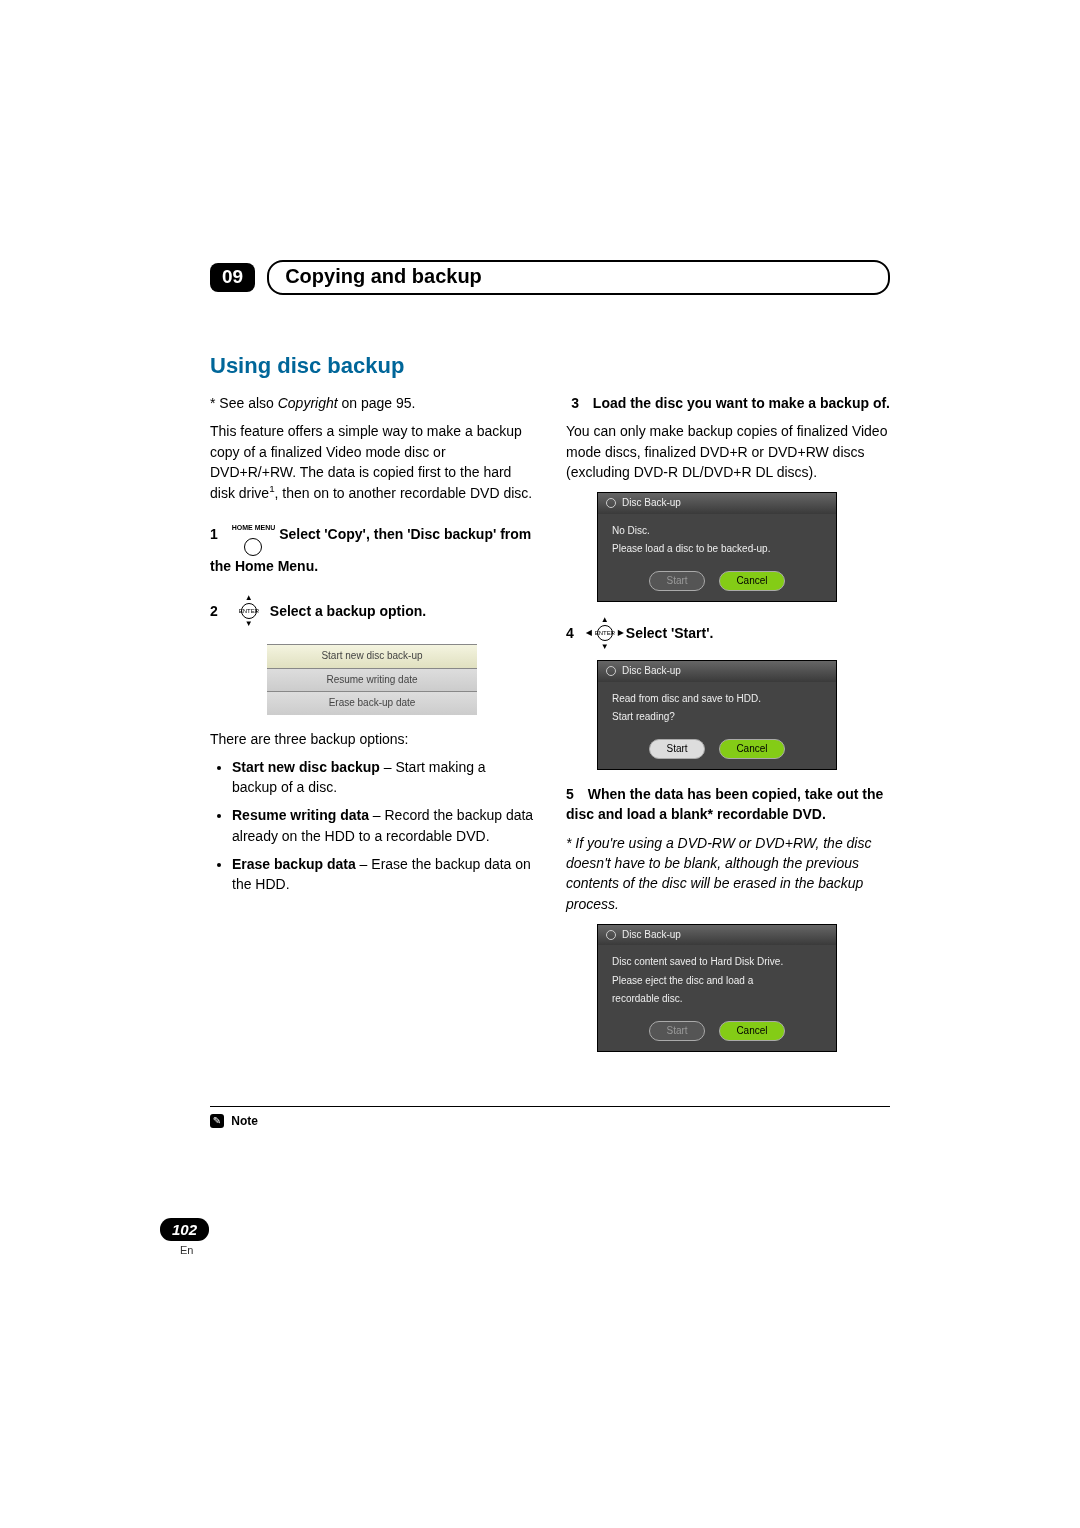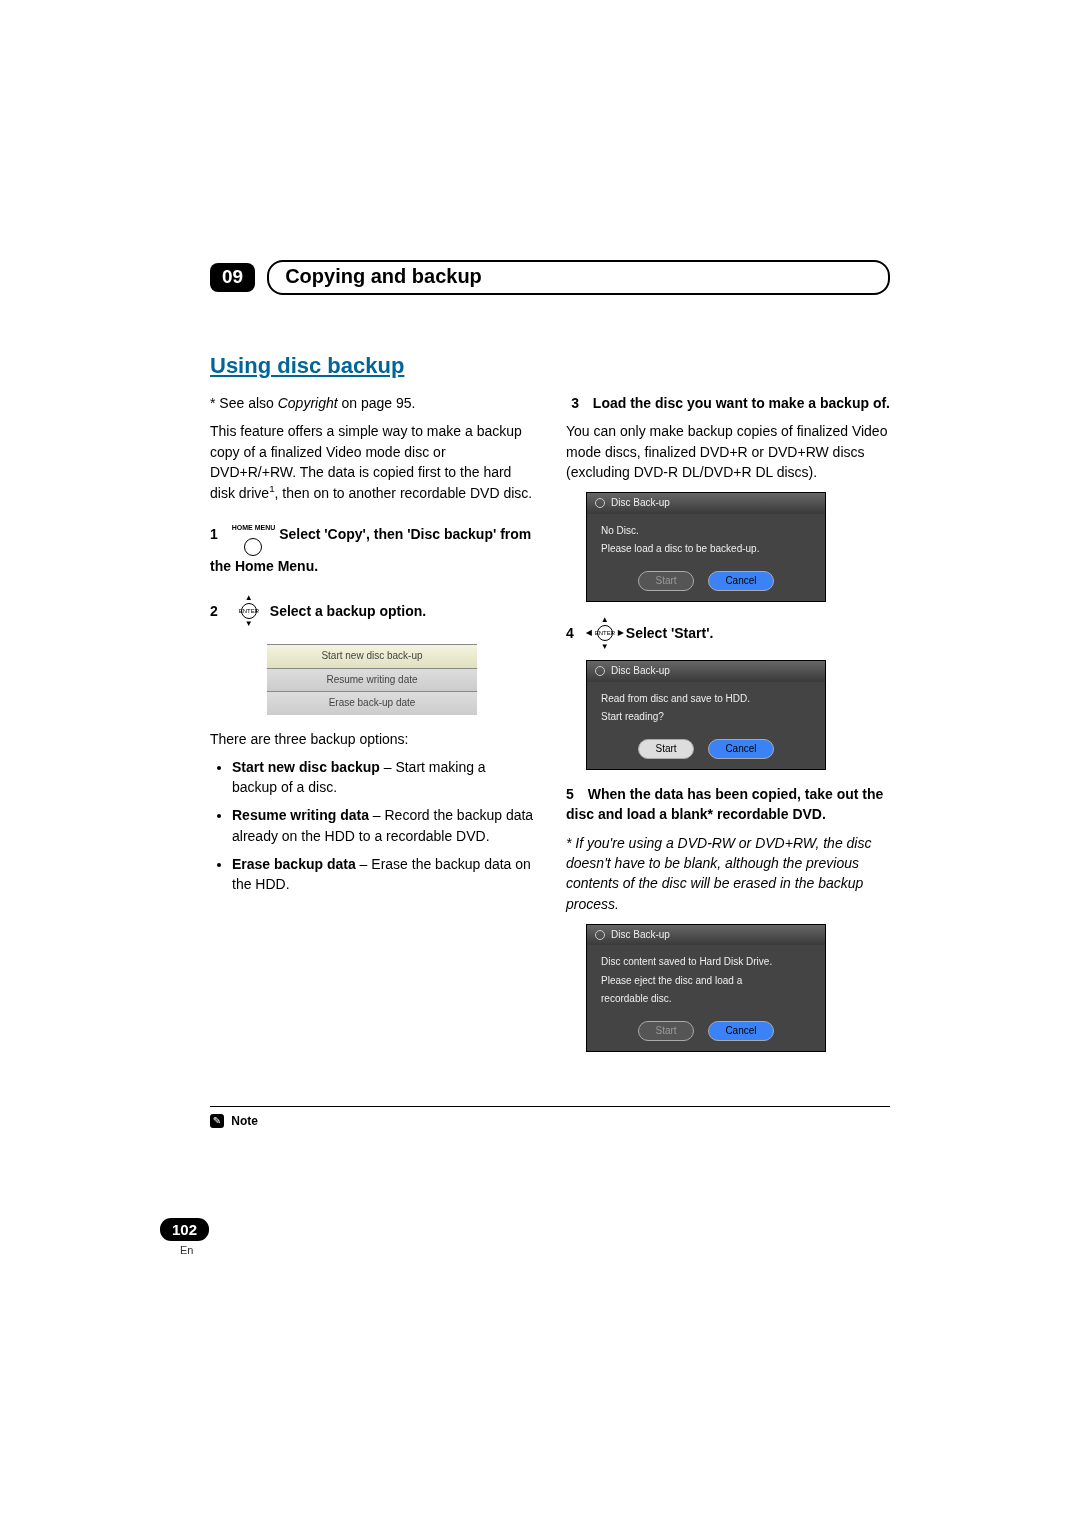--- a/index.html
+++ b/index.html
@@ -21,21 +21,21 @@
   .chapter-badge {
     background: #000; color: #fff; font-weight: bold;
     border-radius: 8px; padding: 3px 12px 4px; font-size: 19px;
   }
   .chapter-title-pill {
     flex: 1; border: 2px solid #000; border-radius: 16px;
     padding: 3px 16px 5px; font-size: 20px; font-weight: bold;
   }
   .section-heading {
     color: #006699; font-size: 22px; font-weight: bold;
-    margin-top: 58px; margin-bottom: 14px; text-decoration: underline;
+    margin-top: 58px; margin-bottom: 14px;
   }
   .cols { display: flex; gap: 32px; margin-top: 0; }
   .col { width: 50%; font-size: 14px; line-height: 1.45; }
   .col p { margin-bottom: 8px; }
   .bold { font-weight: bold; }
   .italic { font-style: italic; }
   .step-row { margin-top: 12px; margin-bottom: 6px; }
   .step-num { font-weight: bold; margin-right: 10px; }
   .micro-label { font-size: 7px; font-weight: bold; display: inline-block; }
   .circle-icon {
@@ -52,37 +52,37 @@
     width: 16px; height: 16px; border: 1.5px solid #000; border-radius: 50%;
     font-size: 6px; display:flex; align-items:center; justify-content:center;
   }
   .enter-pad .arrow { position: absolute; font-size: 8px; color:#000; }
   .enter-pad .up { left: 50%; top: -2px; transform: translateX(-50%); }
   .enter-pad .down { left: 50%; bottom: -2px; transform: translateX(-50%); }
   .enter-pad .left { left: -2px; top: 50%; transform: translateY(-50%); }
   .enter-pad .right { right: -2px; top: 50%; transform: translateY(-50%); }
 
   .ui-window {
-    margin: 10px 0 14px 20px;
+    margin: 10px 0 14px 31px;
     width: 240px; font-size: 10px; color: #eee;
     border: 1px solid #000; background: #444;
   }
   .ui-titlebar {
     background: linear-gradient(#666,#3a3a3a);
     padding: 3px 8px; font-size: 10px; display:flex; align-items:center; gap:6px;
   }
   .ui-titlebar .disc-glyph { width:10px;height:10px;border:1px solid #ccc;border-radius:50%; }
   .ui-body { padding: 10px 14px 4px; }
   .ui-body .line { margin-bottom: 4px; }
   .ui-btnrow { text-align: center; padding: 6px 0 10px; }
   .ui-btn {
     display: inline-block; border: 1px solid #aaa; border-radius: 10px;
     padding: 2px 16px; font-size: 10px; margin: 0 6px; color:#999; background:#555;
   }
-  .ui-btn.active { color:#000; background:#3b82f6;border-radius:10px; }
+  .ui-btn.active { color:#000; background:#84cc16;border-radius:10px; }
   .ui-btn.highlight { color:#000; background:#ddd; }
 
   .menu-window {
     margin: 16px auto 14px; width: 210px;
   }
   .menu-item {
     font-size: 10px; padding: 4px 0; text-align: center;
     color:#444; border-top:1px solid #888;
     background: linear-gradient(#ddd,#ccc);
   }
@@ -98,21 +98,21 @@
   .note-label { font-size: 12px; font-weight:bold; vertical-align:middle; }
   .note-icon {
     display:inline-block; width:14px; height:14px; background:#000; color:#fff;
     font-size:10px; text-align:center; line-height:14px; border-radius:3px;
     margin-right:4px; vertical-align:middle;
   }
 
   .page-num {
     position: absolute; left: 160px; top: 1218px;
     background:#000; color:#fff; font-weight:bold; font-size:15px;
-    border-radius:11px; padding:3px 12px;
+    border-radius:11px; padding:3px 12px;font-style:italic;
   }
   .page-lang {
     position:absolute; left:180px; top:1244px; font-size:11px; color:#333;
   }
   sup { font-size: 0.7em; vertical-align: super; }
 </style>
 </head>
 <body>
 
 <div class="page">

